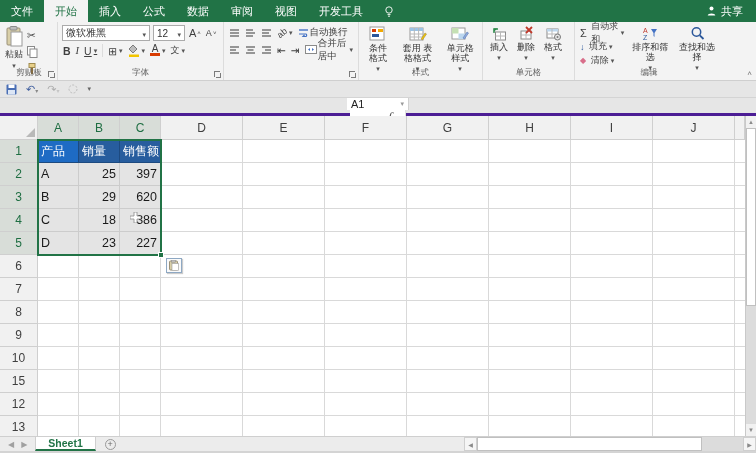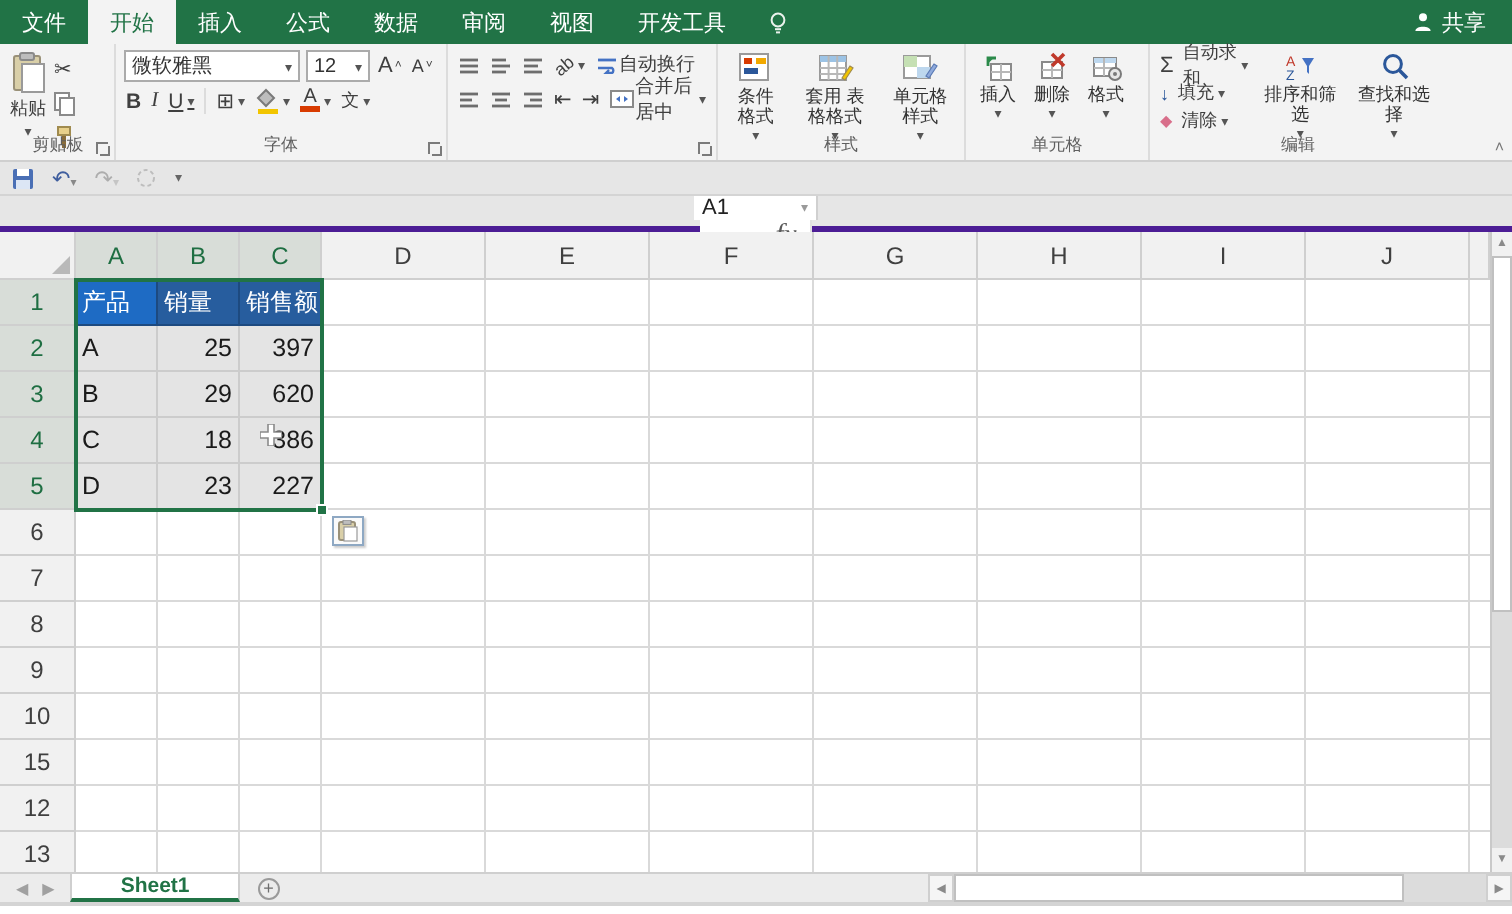--- a/index.html
+++ b/index.html
@@ -72,21 +72,21 @@
 
   
   .vscroll { position:absolute; right:0; top:0; width:11px; height:320px; background:#dcdcdc; border-left:1px solid #c9c9c9; display:flex; flex-direction:column; }
   .varrow { height:12px; background:#f1f1f1; color:#8a8a8a; font-size:6px; display:flex; align-items:center; justify-content:center; }
   .vthumb { height:178px; background:#fff; border:1px solid #c0c0c0; }
   .vtrack { flex:1; }
 
   
   .sheetbar { height:15px; background:#ececec; border-top:1px solid #cfcfcf; display:flex; align-items:stretch; font-size:10.5px; }
   .snav { display:flex; align-items:center; gap:7px; padding:0 8px; color:#a0a0a0; font-size:8px; }
-  .stab { background:#fff; color:#217346; font-weight:bold; padding:0 24px; display:flex; align-items:center; border-right:1px solid #cfcfcf; border-left:1px solid #cfcfcf; border-bottom:2px solid #217346; }
+  .stab { background:#fff; color:#217346; font-weight:bold; padding:0 12px; display:flex; align-items:center; border-right:1px solid #cfcfcf; border-left:1px solid #cfcfcf; border-bottom:2px solid #217346; }
   .addsheet { display:flex; align-items:center; padding:0 9px; }
   .pluscirc { width:11px; height:11px; border:1px solid #9a9a9a; border-radius:50%; color:#6d6d6d; font-size:9px; line-height:9px; display:flex; align-items:center; justify-content:center; }
   .hscroll { margin-left:auto; width:292px; display:flex; align-items:stretch; }
   .harrow { width:13px; background:#f5f5f5; border:1px solid #cfcfcf; color:#8a8a8a; font-size:6px; display:flex; align-items:center; justify-content:center; }
   .hthumb { width:225px; background:#fff; border:1px solid #c0c0c0; }
   .htrack { flex:1; background:#dcdcdc; }
   .botstrip { height:2px; background:#d4d4d4; }
 
   svg { display:block; }
 </style>

